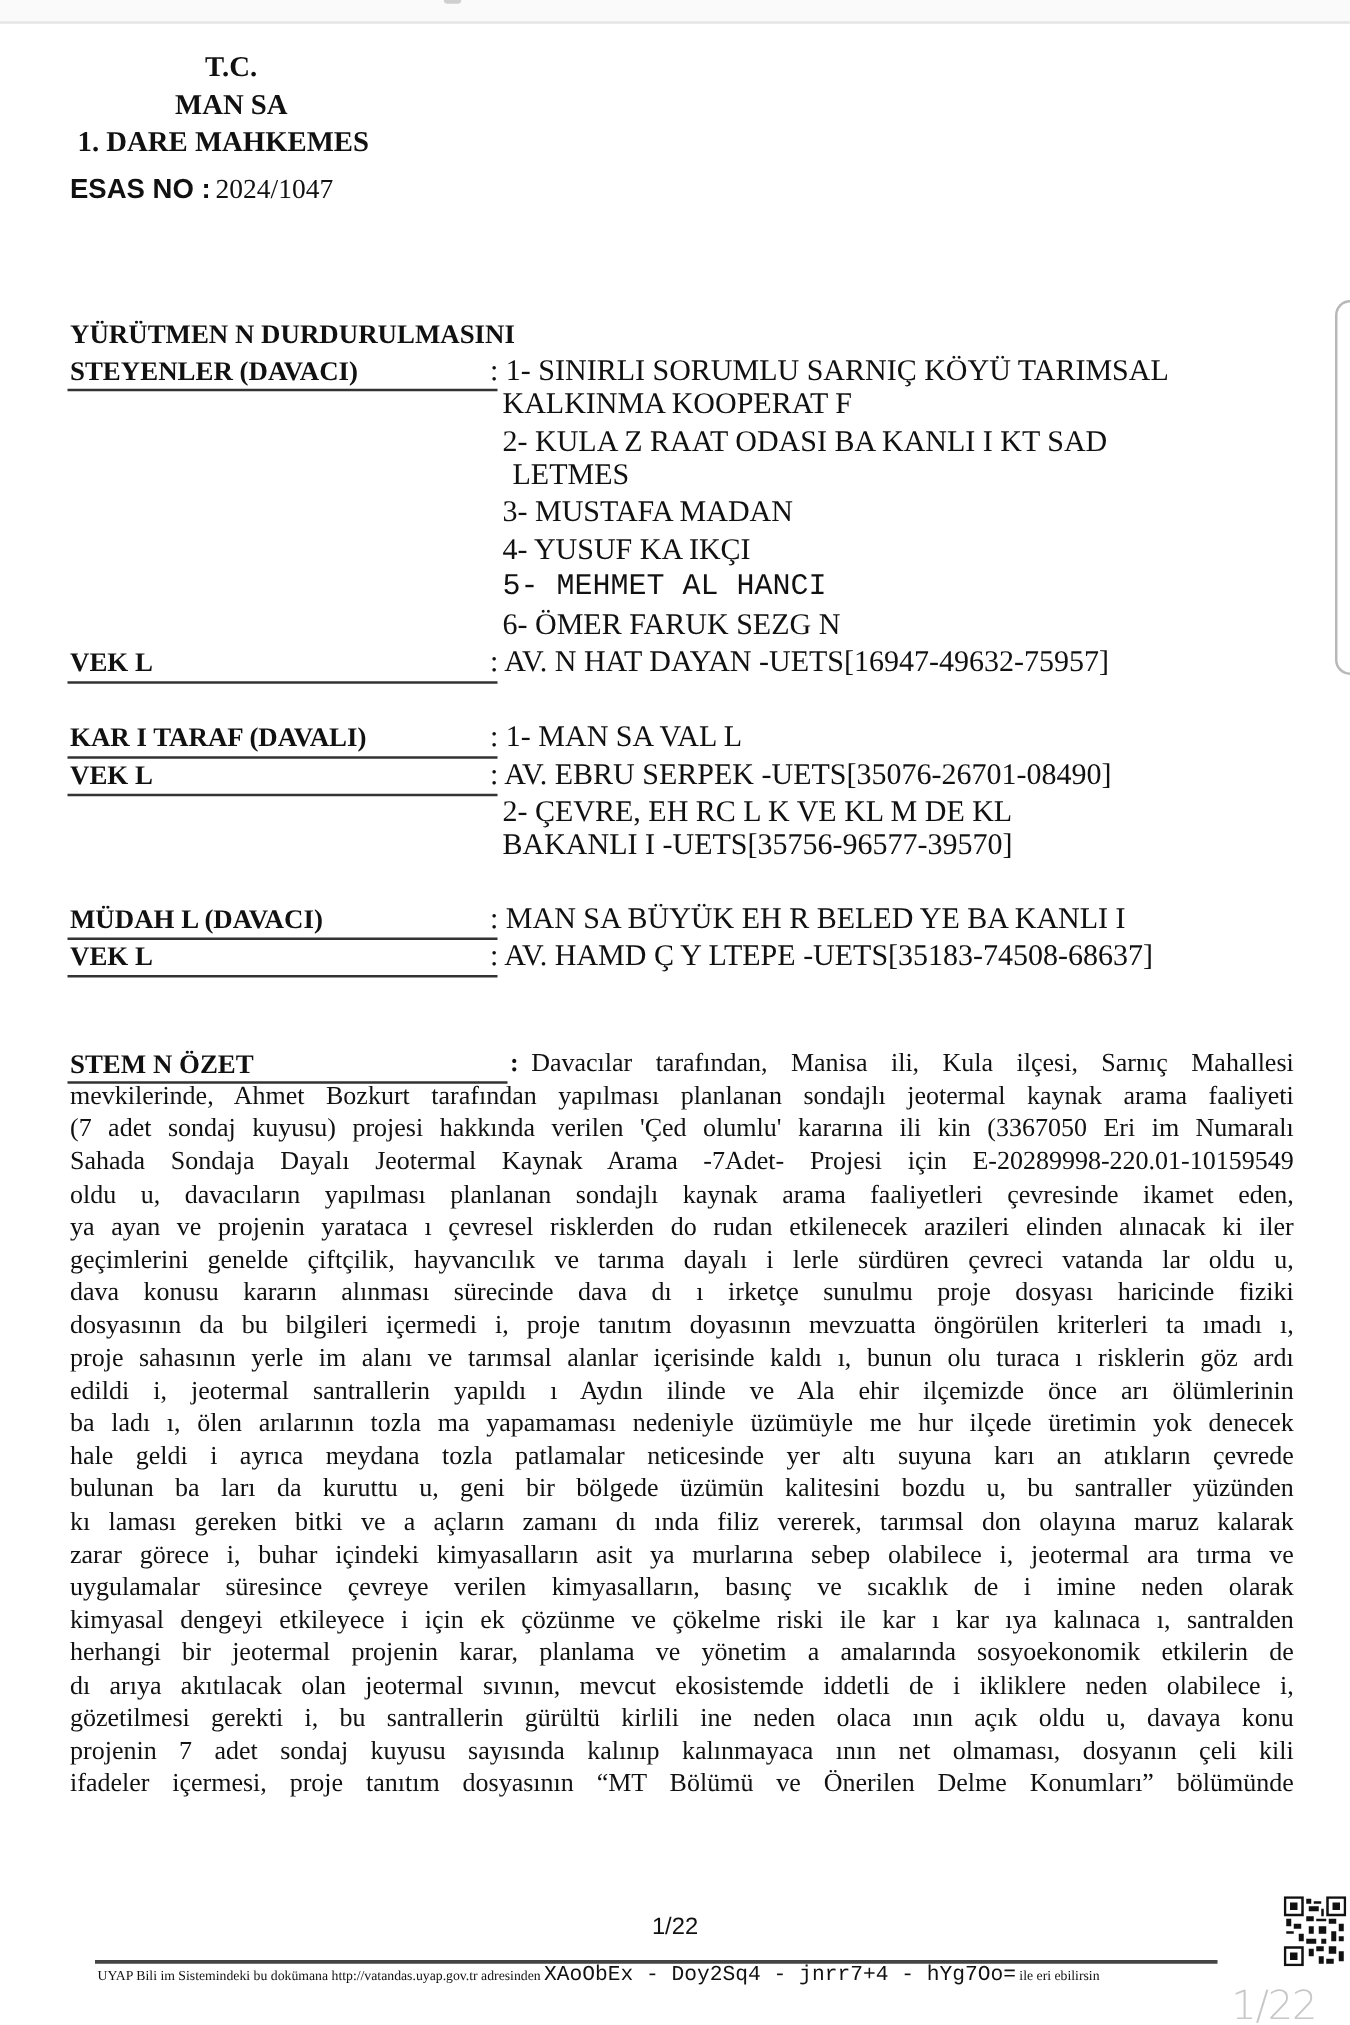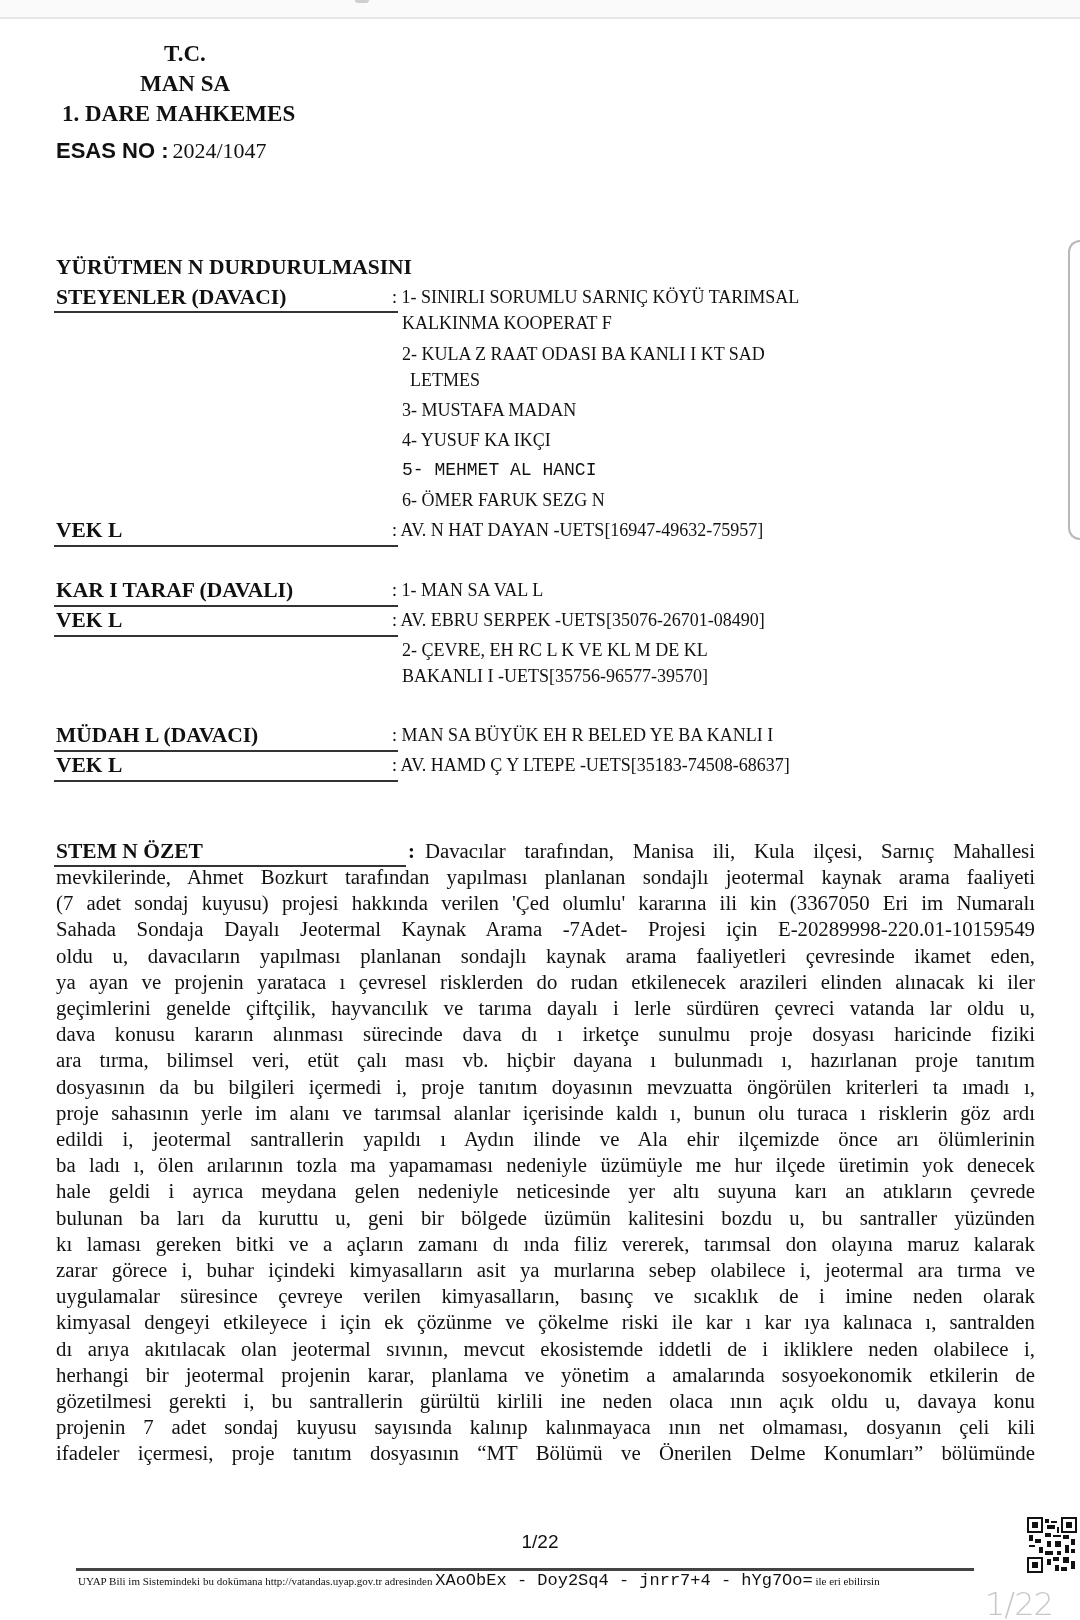--- a/index.html
+++ b/index.html
@@ -24,21 +24,21 @@
   .h-line {
     position: absolute; font-weight: bold; font-size: 23px; white-space: nowrap; line-height: 28px;
   }
   .esas { position: absolute; left: 56px; top: 137px; white-space: nowrap; line-height: 28px; }
   .esas .lbl { font-family: "Liberation Sans", "DejaVu Sans", sans-serif; font-weight: bold; font-size: 22px; margin-top: 16px; }
   .esas .val { font-size: 22px; }
 
   .row { position: absolute; left: 56px; white-space: nowrap; font-size: 21.5px; line-height: 26px; }
   .lbl-b { font-weight: bold; }
   .u-line { position: absolute; height: 2px; background: #333; }
-  .val-col { position: absolute; left: 392px; white-space: nowrap; font-size: 18px; line-height: 26px; }
+  .val-col { position: absolute; left: 392px; white-space: nowrap; font-size: 24px; line-height: 26px; }
 
   .body-text {
     position: absolute; left: 56px; width: 979px; top: 838px;
     font-size: 20.8px; line-height: 26.2px; text-align: justify; text-align-last: justify;
   }
   .body-text .ln { display: block; text-align: justify; text-align-last: justify; white-space: nowrap; }
   .body-text .ln span { white-space: normal; }
 
   .page-num {
     position: absolute; left: 0; width: 1080px; top: 1531px; text-align: center;
@@ -119,33 +119,32 @@
     <span style="flex:1;text-align:justify;text-align-last:justify;white-space:normal;">Davacılar tarafından, Manisa ili, Kula ilçesi, Sarnıç Mahallesi</span>
   </div>
   <div id="summary-body" class="body-text" style="top:864px;">
       <div class="ln"><span>mevkilerinde, Ahmet Bozkurt tarafından yapılması planlanan sondajlı jeotermal kaynak arama faaliyeti</span></div>
       <div class="ln"><span>(7 adet sondaj kuyusu) projesi hakkında verilen 'Çed olumlu' kararına ili kin (3367050 Eri im Numaralı</span></div>
       <div class="ln"><span>Sahada Sondaja Dayalı Jeotermal Kaynak Arama -7Adet- Projesi için E-20289998-220.01-10159549</span></div>
       <div class="ln"><span>oldu u, davacıların yapılması planlanan sondajlı kaynak arama faaliyetleri çevresinde ikamet eden,</span></div>
       <div class="ln"><span>ya ayan ve projenin yarataca ı çevresel risklerden do rudan etkilenecek arazileri elinden alınacak ki iler</span></div>
       <div class="ln"><span>geçimlerini genelde çiftçilik, hayvancılık ve tarıma dayalı i lerle sürdüren çevreci vatanda lar oldu u,</span></div>
       <div class="ln"><span>dava konusu kararın alınması sürecinde dava dı ı  irketçe sunulmu  proje dosyası haricinde fiziki</span></div>
-      <div class="ln"><span>ara tırma, bilimsel veri, etüt çalı ması vb. hiçbir dayana ı bulunmadı ı, hazırlanan proje tanıtım</span></div>
       <div class="ln"><span>dosyasının da bu bilgileri içermedi i, proje tanıtım doyasının mevzuatta öngörülen kriterleri ta ımadı ı,</span></div>
       <div class="ln"><span>proje sahasının yerle im alanı ve tarımsal alanlar içerisinde kaldı ı,  bunun olu turaca ı risklerin göz ardı</span></div>
       <div class="ln"><span>edildi i, jeotermal santrallerin yapıldı ı Aydın ilinde ve Ala ehir ilçemizde önce arı ölümlerinin</span></div>
       <div class="ln"><span>ba ladı ı, ölen arılarının tozla ma yapamaması nedeniyle üzümüyle me hur ilçede üretimin yok denecek</span></div>
-      <div class="ln"><span>hale geldi i ayrıca meydana gelen nedeniyle neticesinde yer altı suyuna karı an atıkların çevrede</span></div>
+      <div class="ln"><span>hale geldi i ayrıca meydana tozla patlamalar neticesinde yer altı suyuna karı an atıkların çevrede</span></div>
       <div class="ln"><span>bulunan ba ları da kuruttu u, geni  bir bölgede üzümün kalitesini bozdu u, bu santraller yüzünden</span></div>
       <div class="ln"><span>kı laması gereken bitki ve a açların zamanı dı ında filiz vererek, tarımsal don olayına maruz kalarak</span></div>
       <div class="ln"><span>zarar görece i, buhar içindeki kimyasalların asit ya murlarına sebep olabilece i, jeotermal ara tırma ve</span></div>
       <div class="ln"><span>uygulamalar süresince çevreye verilen kimyasalların, basınç ve sıcaklık de i imine neden olarak</span></div>
       <div class="ln"><span>kimyasal dengeyi etkileyece i için ek çözünme ve çökelme riski ile kar ı kar ıya kalınaca ı, santralden</span></div>
+      <div class="ln"><span>herhangi bir jeotermal projenin karar, planlama ve yönetim a amalarında sosyoekonomik etkilerin de</span></div>
       <div class="ln"><span>dı arıya akıtılacak olan jeotermal sıvının, mevcut ekosistemde  iddetli de i ikliklere neden olabilece i,</span></div>
-      <div class="ln"><span>herhangi bir jeotermal projenin karar, planlama ve yönetim a amalarında sosyoekonomik etkilerin de</span></div>
       <div class="ln"><span>gözetilmesi gerekti i, bu santrallerin gürültü kirlili ine neden olaca ının açık oldu u, davaya konu</span></div>
       <div class="ln"><span>projenin 7 adet sondaj kuyusu sayısında kalınıp kalınmayaca ının net olmaması, dosyanın çeli kili</span></div>
       <div class="ln"><span>ifadeler içermesi, proje tanıtım dosyasının “MT Bölümü ve Önerilen Delme Konumları” bölümünde</span></div>
     </div>
 </div>
 
 <div class="page-num">1/22</div>
 <svg class="qr" viewBox="0 0 25 28">
   <rect x="0" y="0" width="25" height="28" fill="#fff"></rect>
   <rect x="0.5" y="0.5" width="7" height="7" fill="none" stroke="#111" stroke-width="1"></rect>

